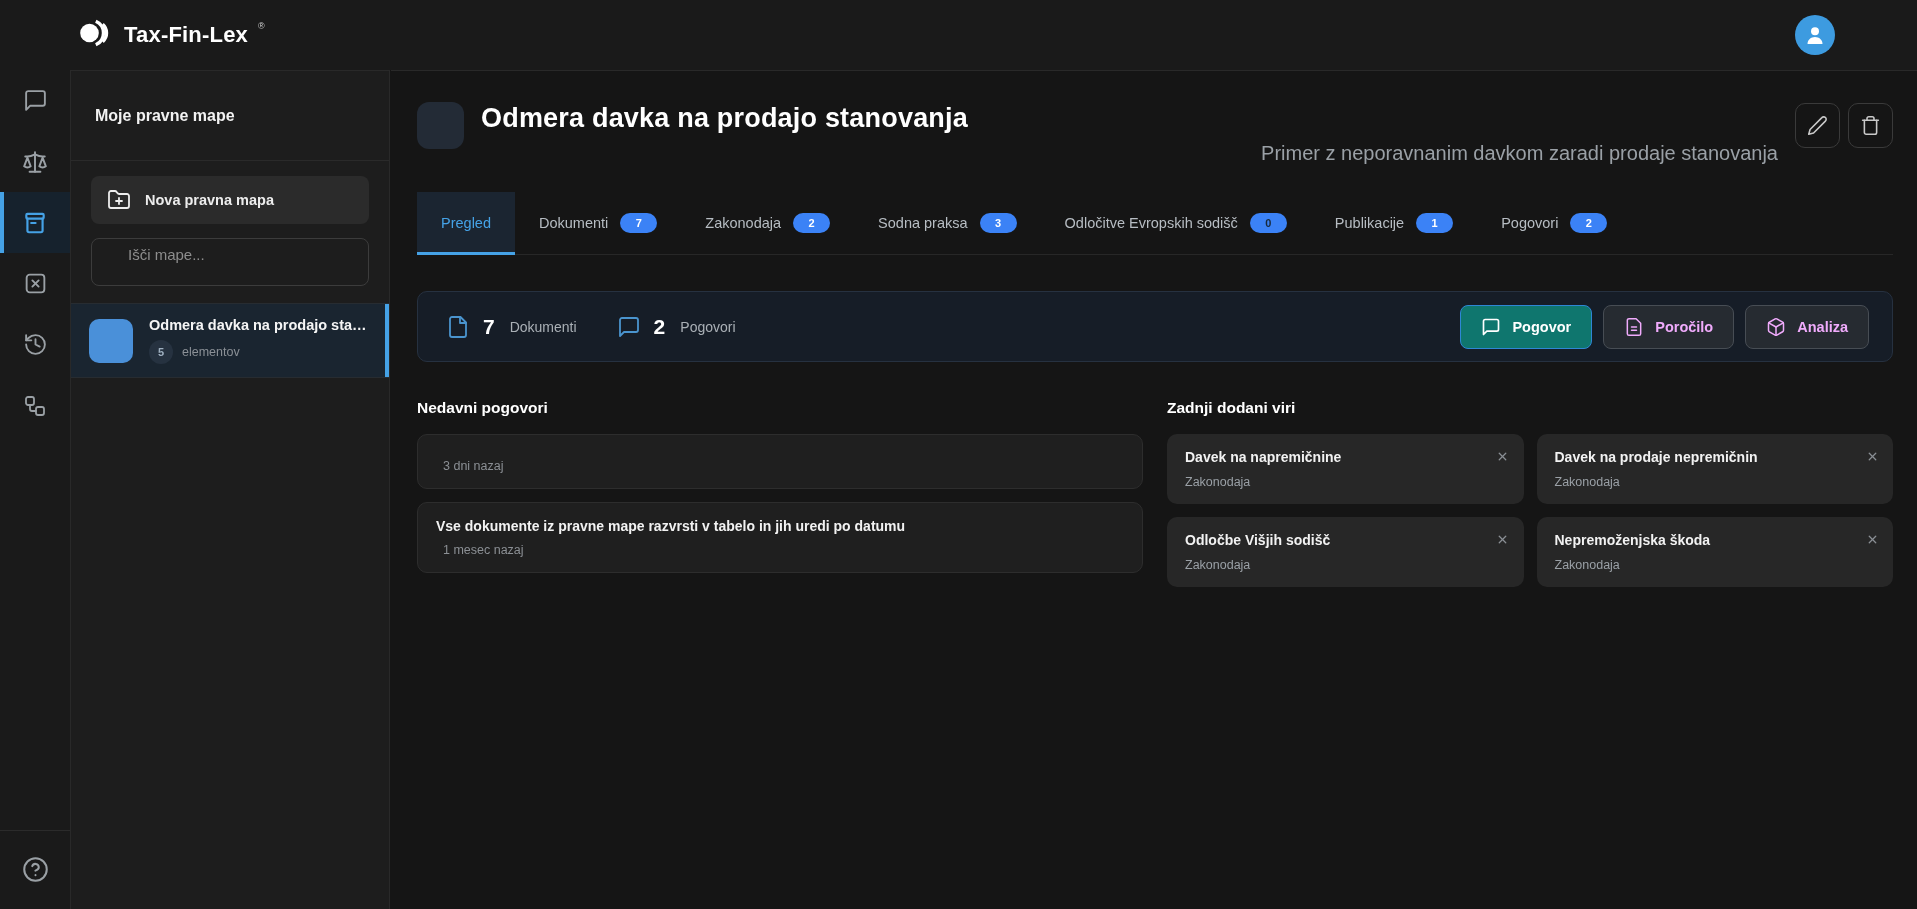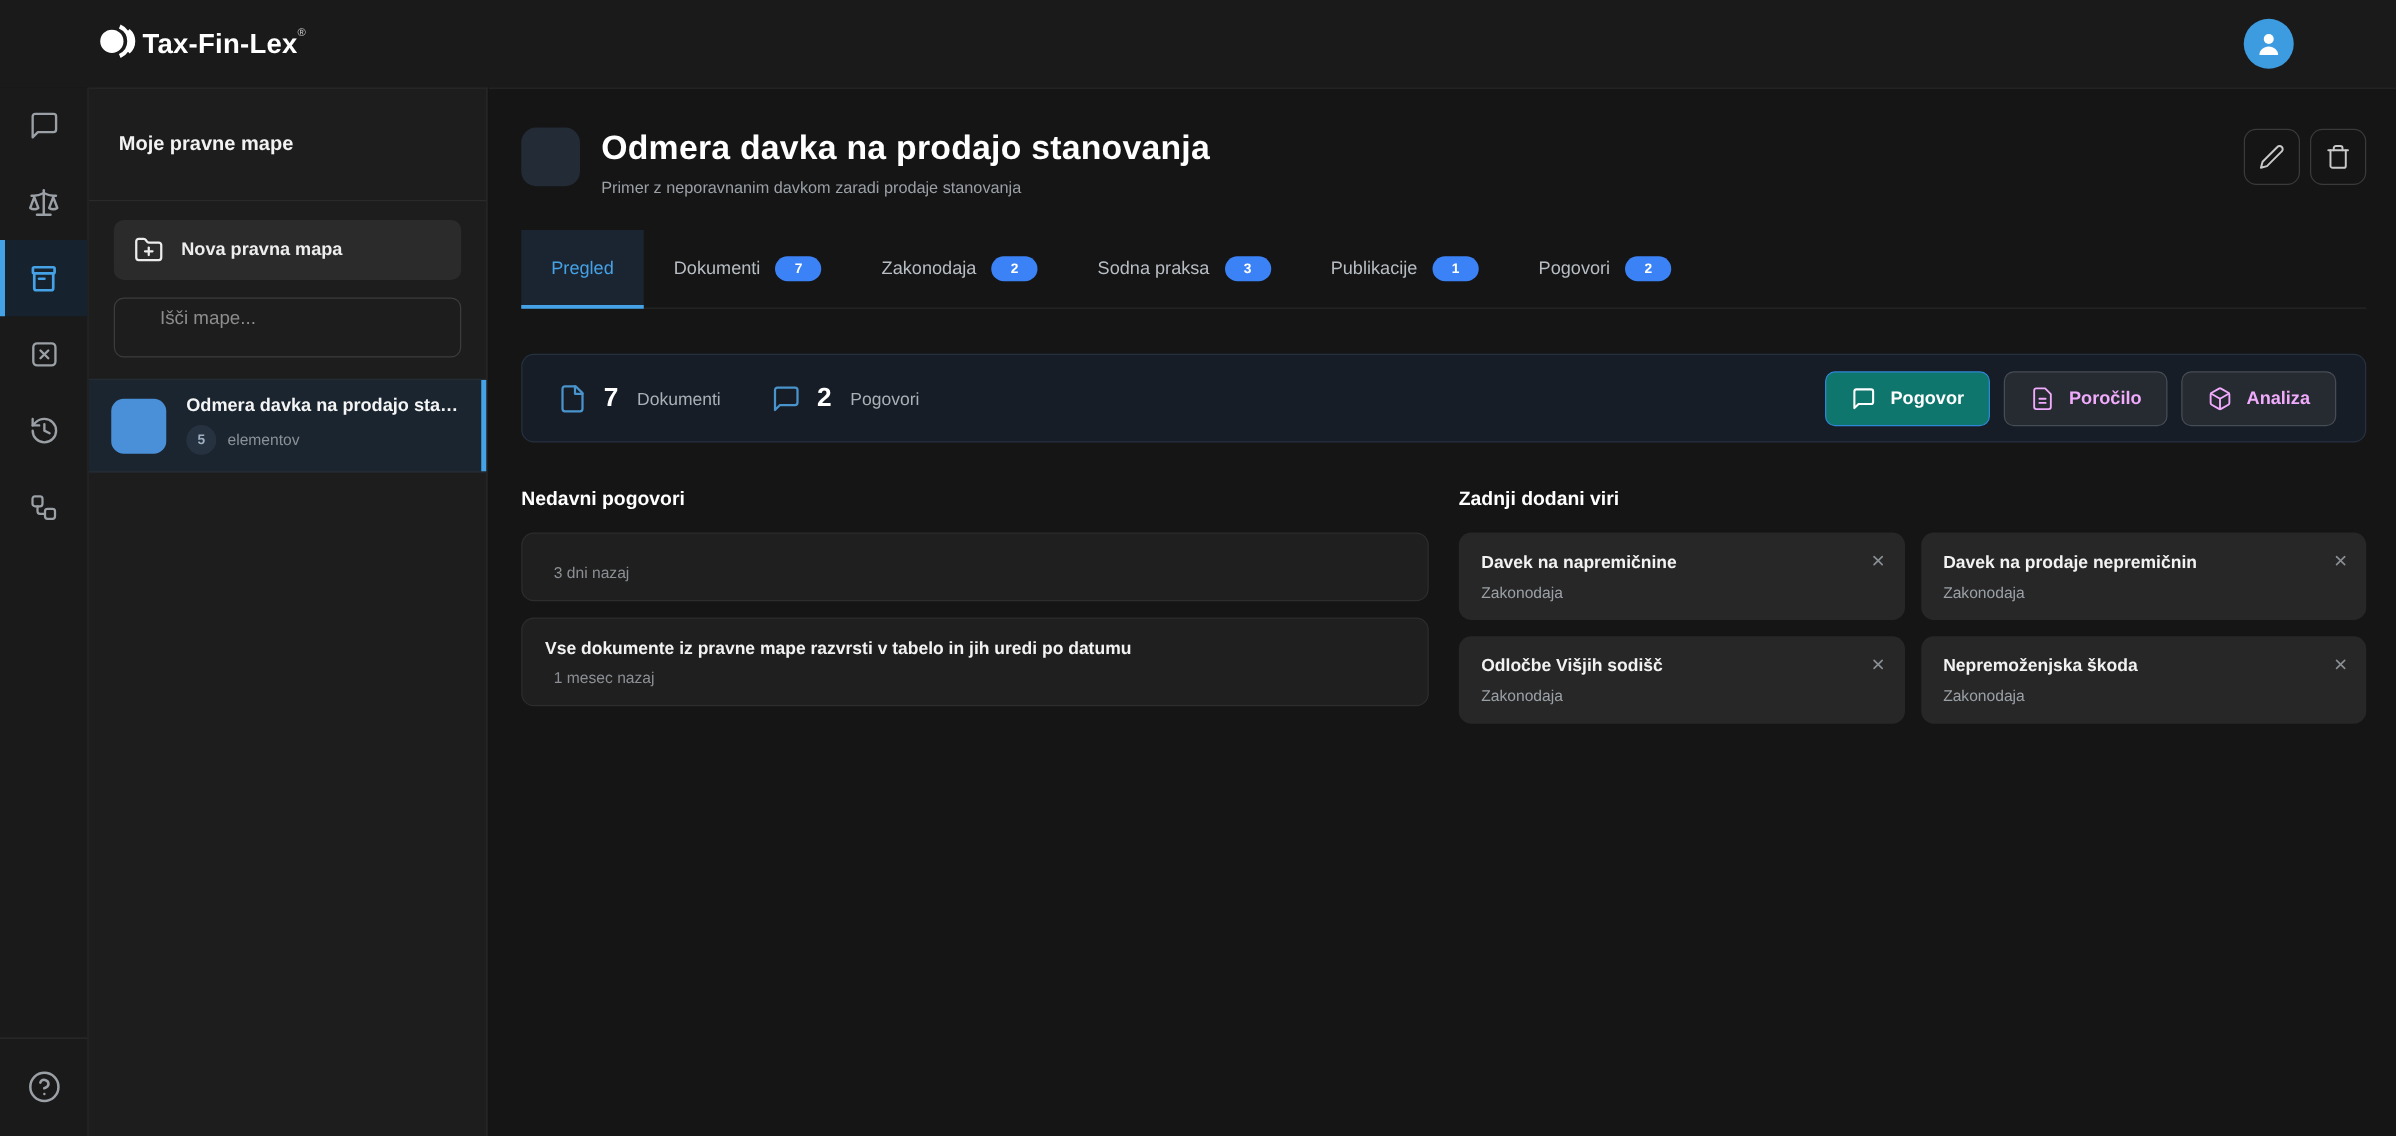--- a/index.html
+++ b/index.html
@@ -8,21 +8,21 @@
     font-family:"Liberation Sans", sans-serif;
     background:#151515; color:#e8e8e8; overflow:hidden; position:relative;
   }
   svg { display:block; }
 
   
   .topbar {
     position:absolute; top:0; left:0; width:1917px; height:70px;
     background:#1a1a1a; display:flex; align-items:center;
   }
-  .brand { display:flex; align-items:flex-start; margin-left:78px; }
+  .brand { display:flex; align-items:flex-start; gap:10px; margin-left:78px; }
   .brand-name { font-size:22px; font-weight:bold; color:#fff; letter-spacing:.2px; line-height:34px; }
   .brand-reg { font-size:9px; color:#cfcfcf; margin-top:3px; }
   .user-btn {
     position:absolute; right:82px; top:15px; width:40px; height:40px; border-radius:50%;
     background:#3d9be0; border:none; cursor:pointer;
     display:flex; align-items:center; justify-content:center;
   }
 
   
   .rail {
@@ -87,21 +87,21 @@
 
   
   .main {
     position:absolute; top:70px; left:391px; width:1526px; height:839px;
     background:#151515; border-top:1px solid #292929; padding:31px 24px 0 26px;
   }
   .page-header { display:flex; align-items:flex-start; gap:17px; }
   .page-avatar { width:47px; height:47px; border-radius:12px; background:#232b36; flex:0 0 auto; }
   .page-titles { flex:1; min-width:0; padding-top:1px; }
   .page-title { font-size:27px; font-weight:bold; color:#fff; letter-spacing:.2px; }
-  .page-subtitle { font-size:13px; color:#9aa0a6; margin-top:8px; }
+  .page-subtitle { font-size:20px; color:#9aa0a6; margin-top:8px;text-align:right; }
   .page-actions { display:flex; gap:8px; padding-top:1px; }
   .icon-btn {
     width:45px; height:45px; border-radius:10px; background:transparent;
     border:1px solid #3a3a3a; color:#c9c9c9; cursor:pointer;
     display:flex; align-items:center; justify-content:center;
   }
 
   
   .tabs {
     display:flex; margin-top:27px; border-bottom:1px solid #272727;
@@ -328,20 +328,24 @@
       <div class="tab">
         <span>Zakonodaja</span>
         <span class="tab-badge">2</span>
       </div>
 
       <div class="tab">
         <span>Sodna praksa</span>
         <span class="tab-badge">3</span>
       </div>
 
+      <div class="tab">
+        <span>Odločitve Evropskih sodišč</span>
+        <span class="tab-badge muted">0</span>
+      </div>
 
       <div class="tab">
         <span>Publikacije</span>
         <span class="tab-badge">1</span>
       </div>
 
       <div class="tab">
         <span>Pogovori</span>
         <span class="tab-badge">2</span>
       </div>

